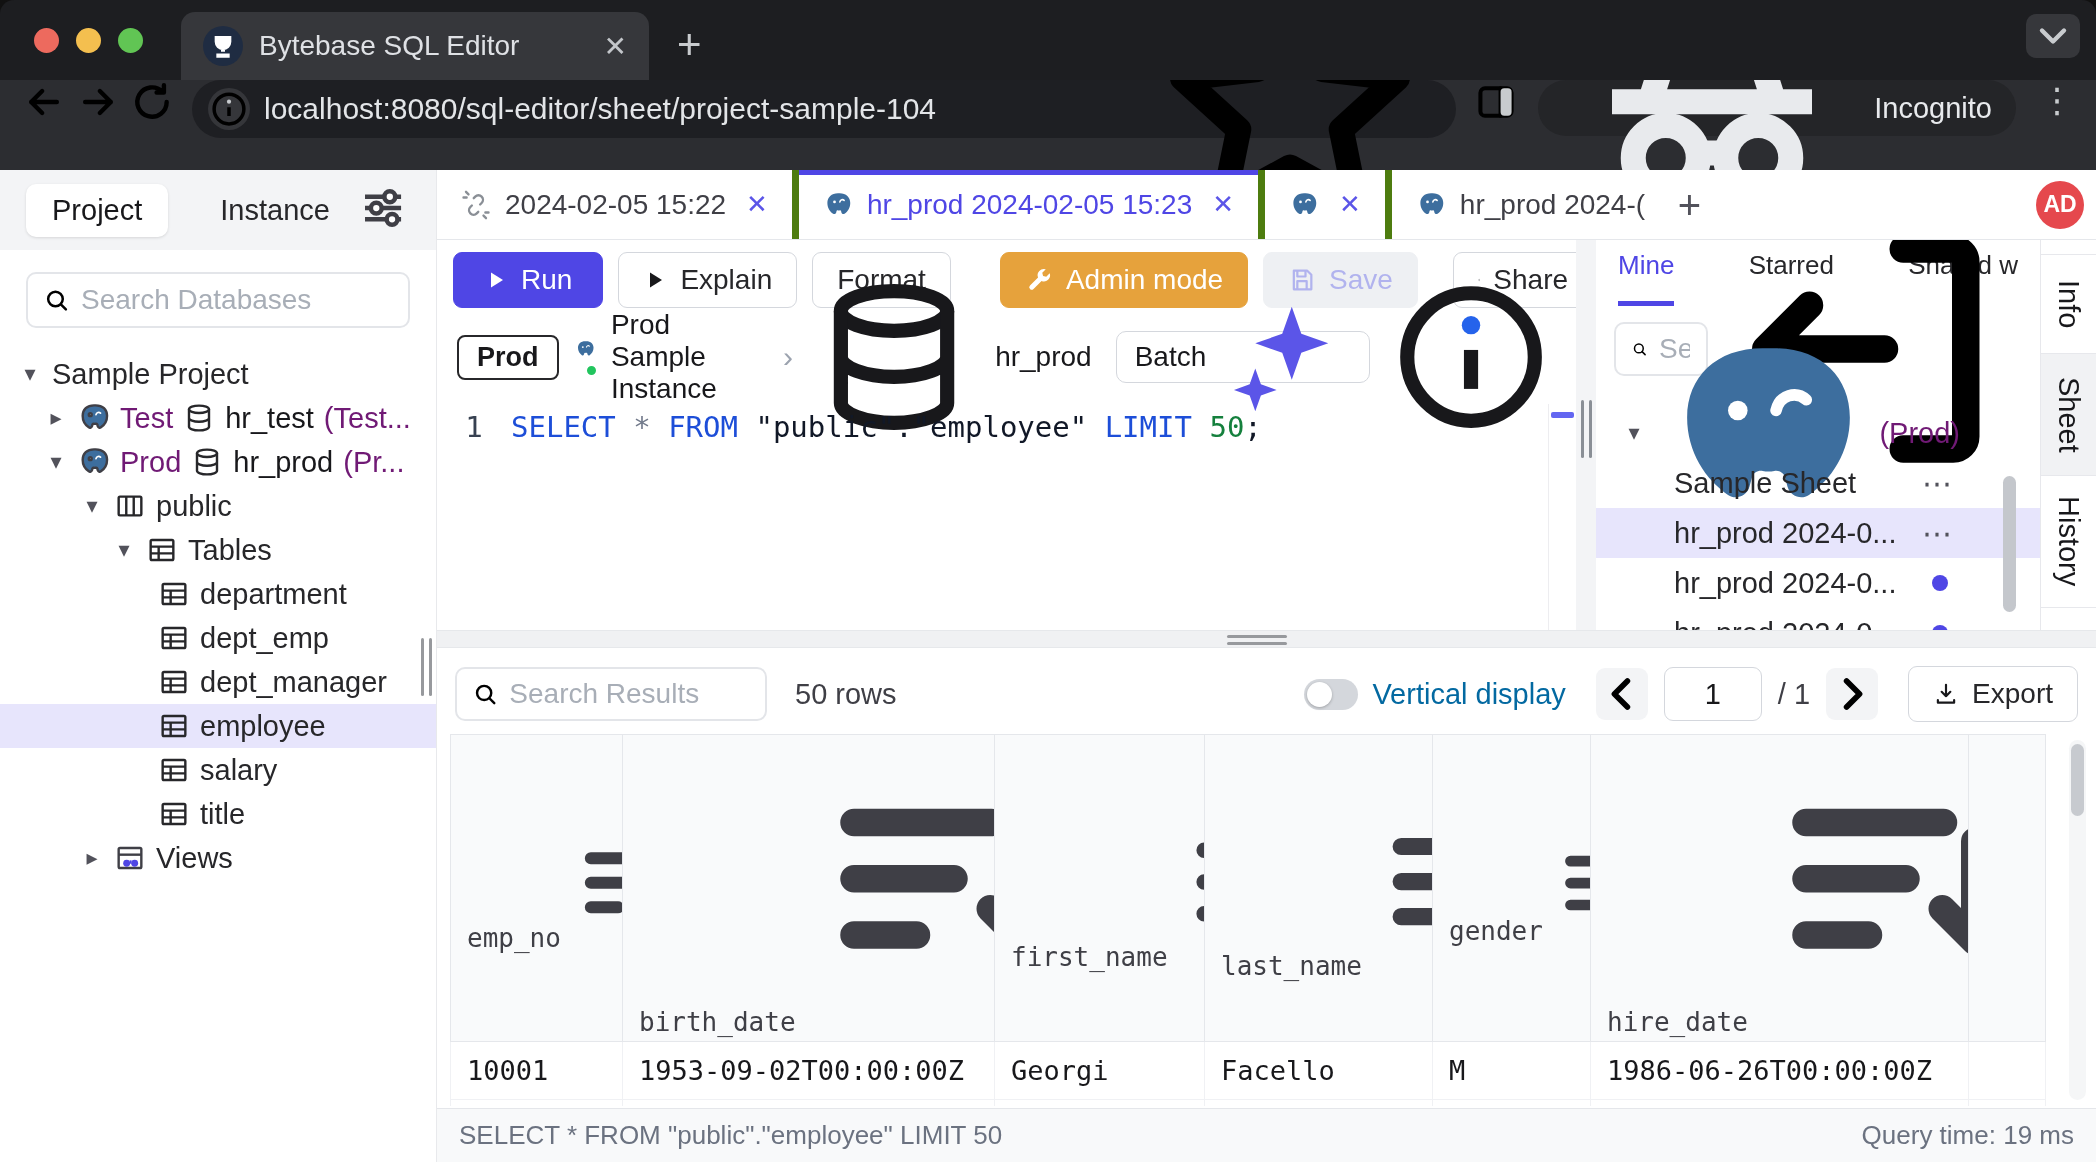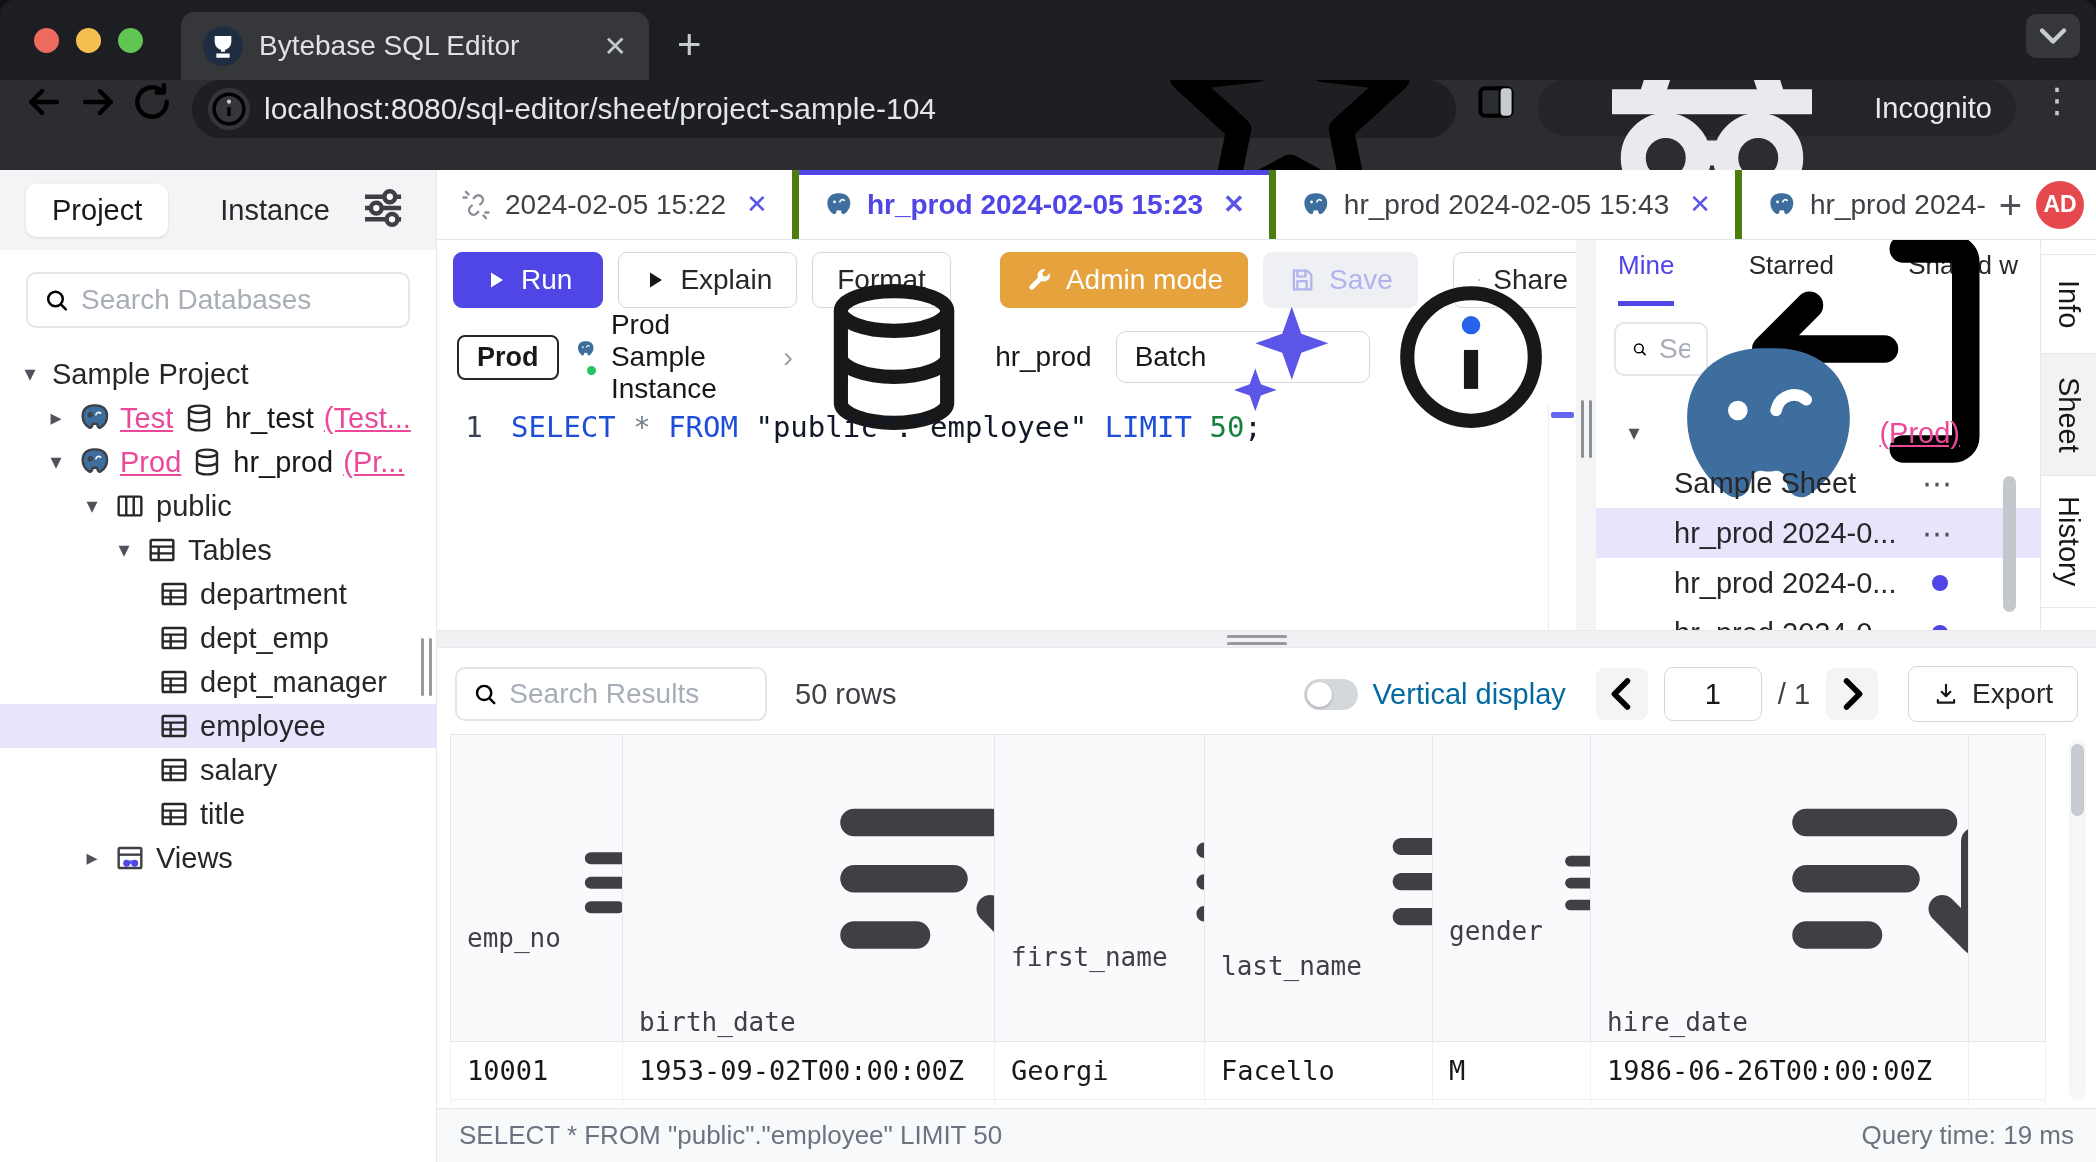--- a/index.html
+++ b/index.html
@@ -50,33 +50,33 @@
   .searchbox { margin:22px 26px 14px; height:56px; border:2px solid #e3e5e9; border-radius:10px; display:flex; align-items:center; padding:0 16px; gap:12px; background:#fff; }
   .searchbox svg { width:28px; height:28px; stroke:#a1a7b0; fill:none; stroke-width:2.4; stroke-linecap:round; flex:none;}
   .searchbox input { border:none; outline:none; font-size:28px; color:#27272a; width:100%; font-family:inherit; background:transparent;}
   .searchbox input::placeholder { color:#a8aeb7; }
   .tree { font-size:29px; color:#27272a; margin-top:10px; }
   .tree-row { height:44px; display:flex; align-items:center; gap:10px; white-space:nowrap; overflow:hidden; }
   .tree-row.selected { background:#e7e5fc; }
   .caret { width:24px; color:#52525b; font-size:22px; text-align:center; flex:none;}
   .ticon { width:32px; height:32px; flex:none; display:flex; align-items:center; justify-content:center;}
   .ticon svg { width:30px; height:30px; stroke:#3f3f46; fill:none; stroke-width:1.8; }
-  .dim { color:#ec4899;text-decoration:underline; }
+  .dim { color:#701a75; }
   .tname { color:#18181b; }
 
   .sb-resize { position:absolute; right:4px; top:468px; display:flex; gap:5px; }
   .sb-resize i { display:block; width:3px; height:58px; background:#97999d; border-radius:2px; }
 
   
   .main { flex:1; display:flex; flex-direction:column; min-width:0; }
 
   
   .etabs { height:70px; border-bottom:1px solid #e5e7eb; display:flex; align-items:stretch; flex:none; background:#fff; }
   .etab { display:flex; align-items:center; gap:14px; padding:0 24px; border-right:7px solid #4d7c0f; font-size:28px; color:#3f3f46; white-space:nowrap; position:relative; }
-  .etab.active { color:#4f46e5; box-shadow: inset 0 5px 0 #4f46e5; font-weight: bold; }
+  .etab.active { color:#4f46e5; box-shadow: inset 0 5px 0 #4f46e5; }
   .etab .eticon { width:30px; height:30px; flex:none; }
   .etab .eticon svg { width:30px; height:30px; }
   .etab .eclose { color:#5b55e8; font-size:26px; margin-left:6px; }
   .etab.trunc { width:272px; overflow:hidden; border-right:none; padding-right:0; }
   .etab-plus { align-self:center; font-size:40px; color:#52525b; padding:0 14px; line-height:1; }
   .avatar { align-self:center; margin-left:auto; margin-right:12px; width:48px; height:48px; border-radius:50%; background:#e5484d; color:#fff; font-size:23px; font-weight:bold; display:flex; align-items:center; justify-content:center; flex:none;}
 
   
   .upper { height:390px; display:flex; flex:none; min-width:0; }
   .editor-pane { flex:1; display:flex; flex-direction:column; min-width:0; }
@@ -424,21 +424,20 @@
               </svg></span>
           <span>hr_prod 2024-02-05 15:23</span>
           <span class="eclose">✕</span>
         </div>
         <div class="etab">
           <span class="eticon"><svg viewBox="0 0 24 24" style="width:100%;height:100%">
                 <path fill="#3d6e9e" d="M12 2.5c-5.2 0-8.5 3.2-8.5 7.8 0 3.9 2.1 7 4.6 8.7.9.6 2.1.1 2.4-.9l.3-1.1c.1-.5.7-.8 1.2-.7.4.1.9.1 1.3 0 .5-.1 1.1.2 1.2.7l.3 1.1c.3 1 1.5 1.5 2.4.9 2.5-1.7 4.6-4.8 4.6-8.7 0-4.6-3.3-7.8-8.5-7.8z"></path>
                 <circle cx="9.2" cy="9.5" r="1.1" fill="#fff"></circle>
                 <path d="M13.5 9.5c.4-1.8 2.3-2.2 3.4-1.2" stroke="#fff" stroke-width="1.3" fill="none" stroke-linecap="round"></path>
               </svg></span>
-          <span>hr_prod 2024-02-05 15:43</span>
           <span class="eclose">✕</span>
         </div>
         <div class="etab trunc">
           <span class="eticon"><svg viewBox="0 0 24 24" style="width:100%;height:100%">
                 <path fill="#3d6e9e" d="M12 2.5c-5.2 0-8.5 3.2-8.5 7.8 0 3.9 2.1 7 4.6 8.7.9.6 2.1.1 2.4-.9l.3-1.1c.1-.5.7-.8 1.2-.7.4.1.9.1 1.3 0 .5-.1 1.1.2 1.2.7l.3 1.1c.3 1 1.5 1.5 2.4.9 2.5-1.7 4.6-4.8 4.6-8.7 0-4.6-3.3-7.8-8.5-7.8z"></path>
                 <circle cx="9.2" cy="9.5" r="1.1" fill="#fff"></circle>
                 <path d="M13.5 9.5c.4-1.8 2.3-2.2 3.4-1.2" stroke="#fff" stroke-width="1.3" fill="none" stroke-linecap="round"></path>
               </svg></span>
           <span>hr_prod 2024-(</span>
         </div>

